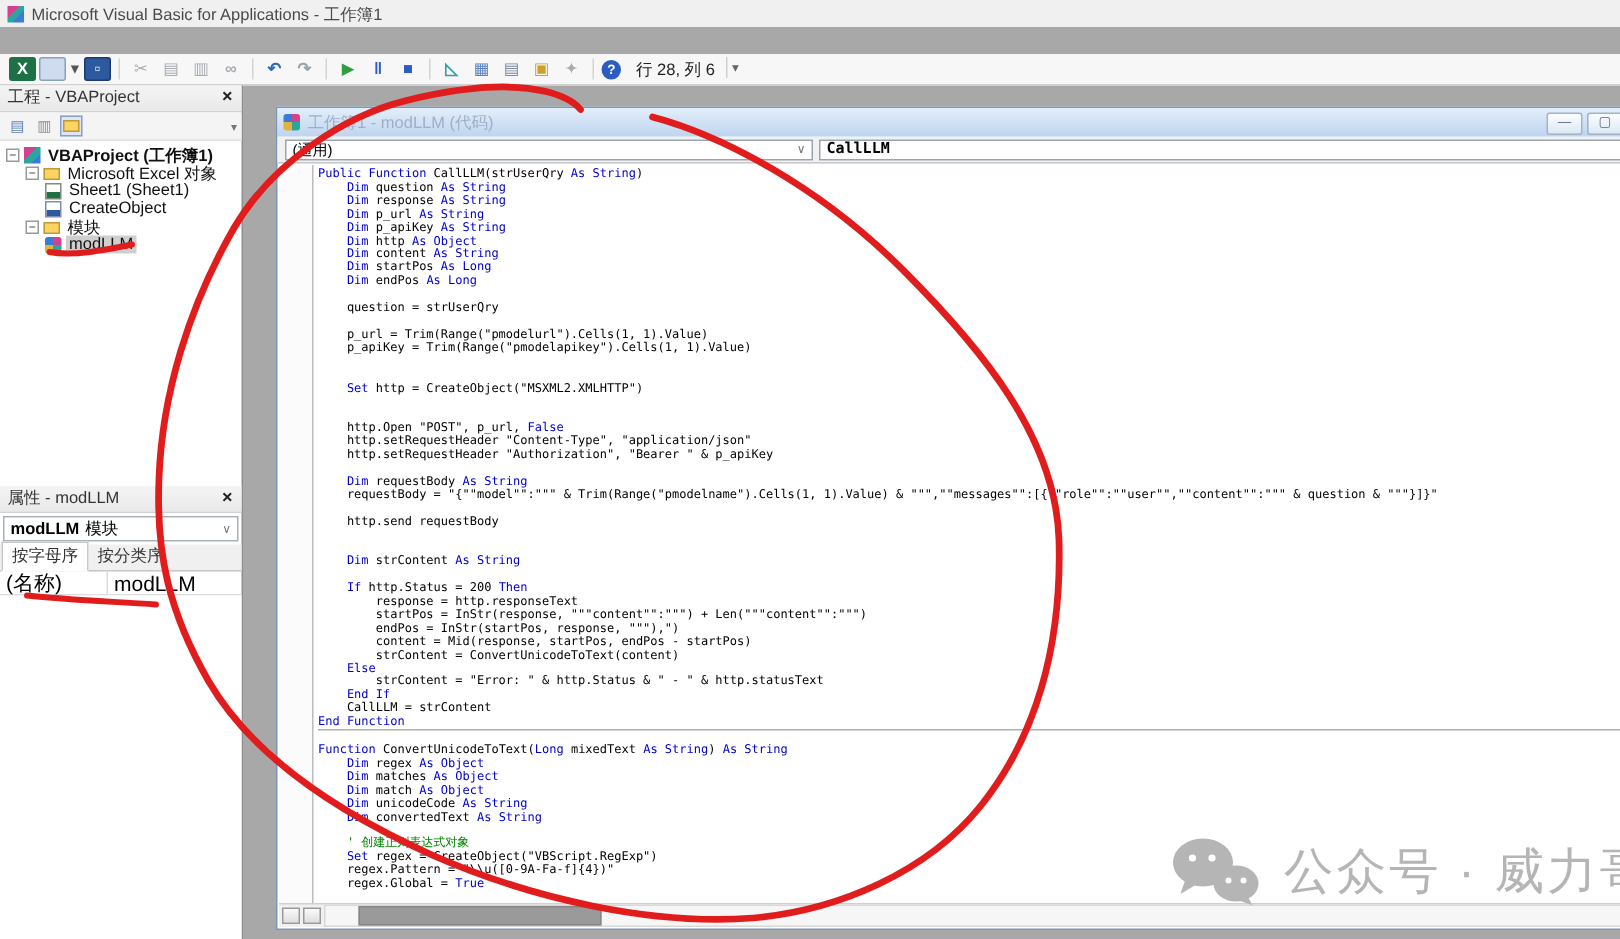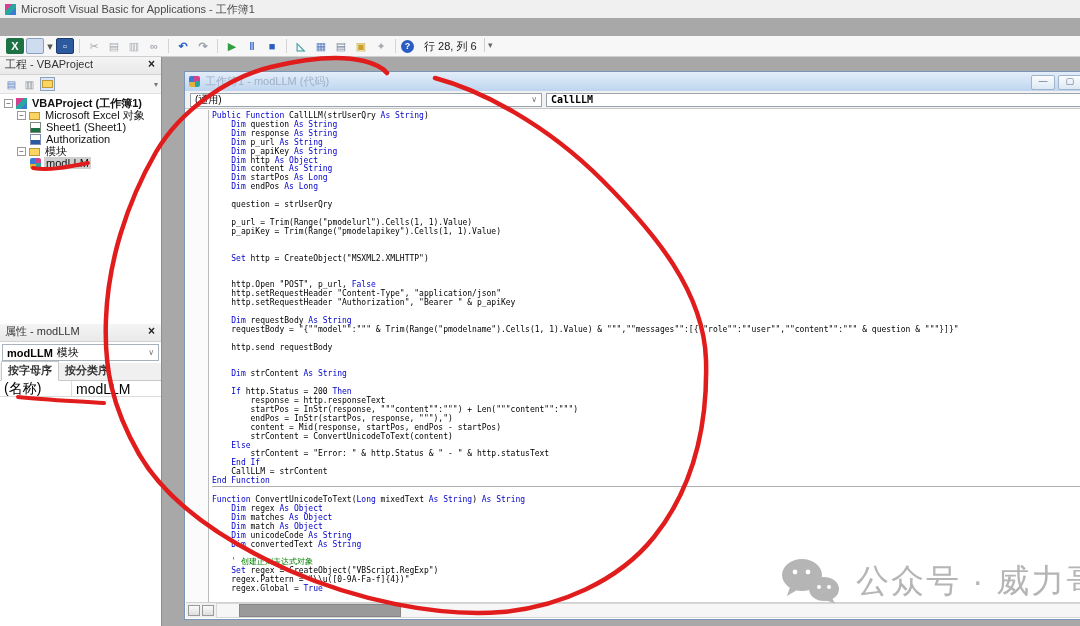--- a/index.html
+++ b/index.html
@@ -53,21 +53,21 @@
   .module-icon{background:conic-gradient(#d4418e 0 25%,#2aa6a0 25% 50%,#e2b23a 50% 75%,#3a7bd5 75%);border-radius:2px;}
   .tree-label{padding:0 2px;}
   .tree-label.selected{background:#cfcfcf;}
   .tree-label.bold{font-weight:bold;}
   
   .prop-combo{margin:2px;height:15px;border:1px solid #a9b1bb;background:#fff;font-size:11px;
               display:flex;align-items:center;padding:0 4px;flex:none;}
   .prop-combo .obj{font-weight:bold;margin-right:4px;}
   .combo-arrow{margin-left:auto;font-size:8px;color:#777;}
   .prop-tabs{height:17px;flex:none;display:flex;align-items:flex-end;background:#f0f0f0;
-             border-bottom:1px solid #c8c8c8;font-size:11px;padding-left:1px;font-weight:bold;}
+             border-bottom:1px solid #c8c8c8;font-size:11px;padding-left:1px;}
   .prop-tab{padding:1px 6px 2px;color:#333;}
   .prop-tab.active{background:#fff;border:1px solid #c8c8c8;border-bottom:1px solid #fff;margin-bottom:-1px;}
   .prop-grid{flex:none;font-size:14px;}
   .prop-row{display:flex;height:15px;border-bottom:1px solid #dcdcdc;align-items:center;}
   .prop-name{width:72px;padding-left:4px;border-right:1px solid #dcdcdc;box-sizing:border-box;height:100%;display:flex;align-items:center;}
   .prop-value{padding-left:4px;}
   .prop-rest{flex:1;background:#fff;}
   
   #code-window{position:absolute;left:184px;top:71px;width:920px;height:549px;background:#fff;
                border:1px solid #7a95b5;box-sizing:border-box;}
@@ -167,21 +167,21 @@
           <span class="expander">−</span>
           <span class="ti folder-icon"></span>
           <span class="tree-label">Microsoft Excel 对象</span>
         </div>
         <div class="tree-row" style="padding-left: 30px;">
           <span class="ti worksheet-icon"></span>
           <span class="tree-label">Sheet1 (Sheet1)</span>
         </div>
         <div class="tree-row" style="padding-left: 30px;">
           <span class="ti workbook-icon"></span>
-          <span class="tree-label">Authorization</span>
+          <span class="tree-label">CreateObject</span>
         </div>
         <div class="tree-row" style="padding-left: 17px;">
           <span class="expander">−</span>
           <span class="ti folder-icon"></span>
           <span class="tree-label">模块</span>
         </div>
         <div class="tree-row" style="padding-left: 30px;">
           <span class="ti module-icon"></span>
           <span class="tree-label selected">modLLM</span>
         </div>

